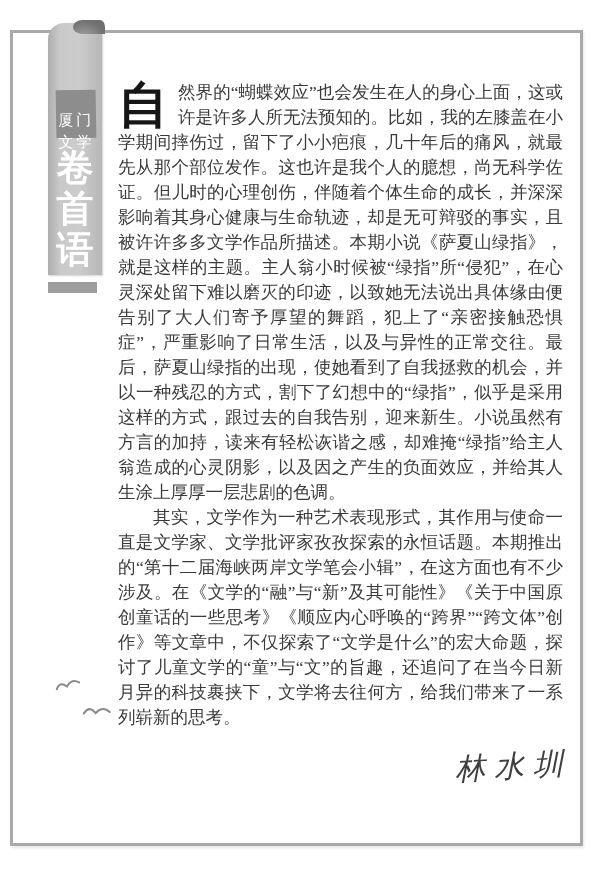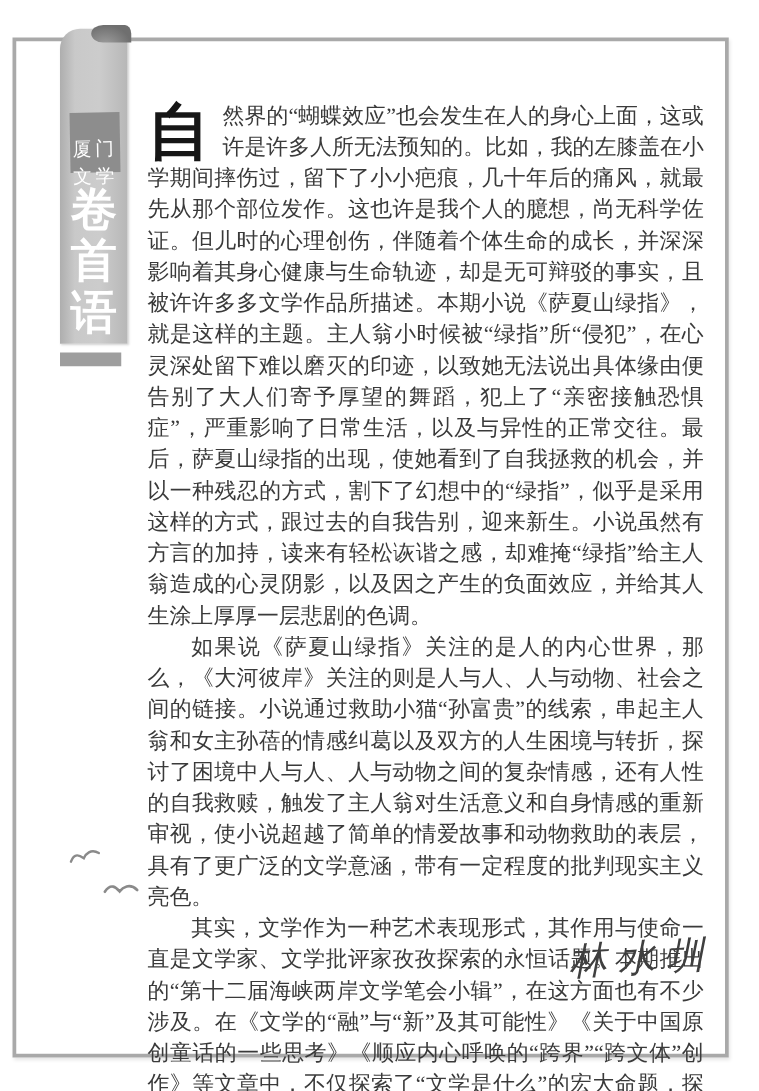--- a/index.html
+++ b/index.html
@@ -130,21 +130,20 @@
 
 <div class="ribbon">
   <div class="ribbon-fold"></div>
   <div class="logo-box">厦门文学</div>
   <div class="section-title">卷首语</div>
 </div>
 <div class="ribbon-strip"></div>
 
 <div class="article">
   <p class="first"><span class="dropcap">自</span><span>然界的“蝴蝶效应”也会发生在人的身心上面，这或许是许多人所无法预知的。比如，我的左膝盖在小学期间摔伤过，留下了小小疤痕，几十年后的痛风，就最先从那个部位发作。这也许是我个人的臆想，尚无科学佐证。但儿时的心理创伤，伴随着个体生命的成长，并深深影响着其身心健康与生命轨迹，却是无可辩驳的事实，且被许许多多文学作品所描述。本期小说《萨夏山绿指》，就是这样的主题。主人翁小时候被“绿指”所“侵犯”，在心灵深处留下难以磨灭的印迹，以致她无法说出具体缘由便告别了大人们寄予厚望的舞蹈，犯上了“亲密接触恐惧症”，严重影响了日常生活，以及与异性的正常交往。最后，萨夏山绿指的出现，使她看到了自我拯救的机会，并以一种残忍的方式，割下了幻想中的“绿指”，似乎是采用这样的方式，跟过去的自我告别，迎来新生。小说虽然有方言的加持，读来有轻松诙谐之感，却难掩“绿指”给主人翁造成的心灵阴影，以及因之产生的负面效应，并给其人生涂上厚厚一层悲剧的色调。</span></p>
-  <p>如果说《萨夏山绿指》关注的是人的内心世界，那么，《大河彼岸》关注的则是人与人、人与动物、社会之间的链接。小说通过救助小猫“孙富贵”的线索，串起主人翁和女主孙蓓的情感纠葛以及双方的人生困境与转折，探讨了困境中人与人、人与动物之间的复杂情感，还有人性的自我救赎，触发了主人翁对生活意义和自身情感的重新审视，使小说超越了简单的情爱故事和动物救助的表层，具有了更广泛的文学意涵，带有一定程度的批判现实主义亮色。</p>
   <p>其实，文学作为一种艺术表现形式，其作用与使命一直是文学家、文学批评家孜孜探索的永恒话题。本期推出的“第十二届海峡两岸文学笔会小辑”，在这方面也有不少涉及。在《文学的“融”与“新”及其可能性》《关于中国原创童话的一些思考》《顺应内心呼唤的“跨界”“跨文体”创作》等文章中，不仅探索了“文学是什么”的宏大命题，探讨了儿童文学的“童”与“文”的旨趣，还追问了在当今日新月异的科技裹挟下，文学将去往何方，给我们带来了一系列崭新的思考。</p>
 </div>
 
 <div class="bird bird-1">
   <svg width="27" height="15" viewBox="0 0 28 14">
     <path d="M2 11 C6 4, 10 7, 13 10 C15 7, 20 3, 26 8" fill="none" stroke="#8a8a8a" stroke-width="2" stroke-linecap="round"></path>
   </svg>
 </div>
 <div class="bird bird-2">
   <svg width="30" height="16" viewBox="0 0 28 14">

